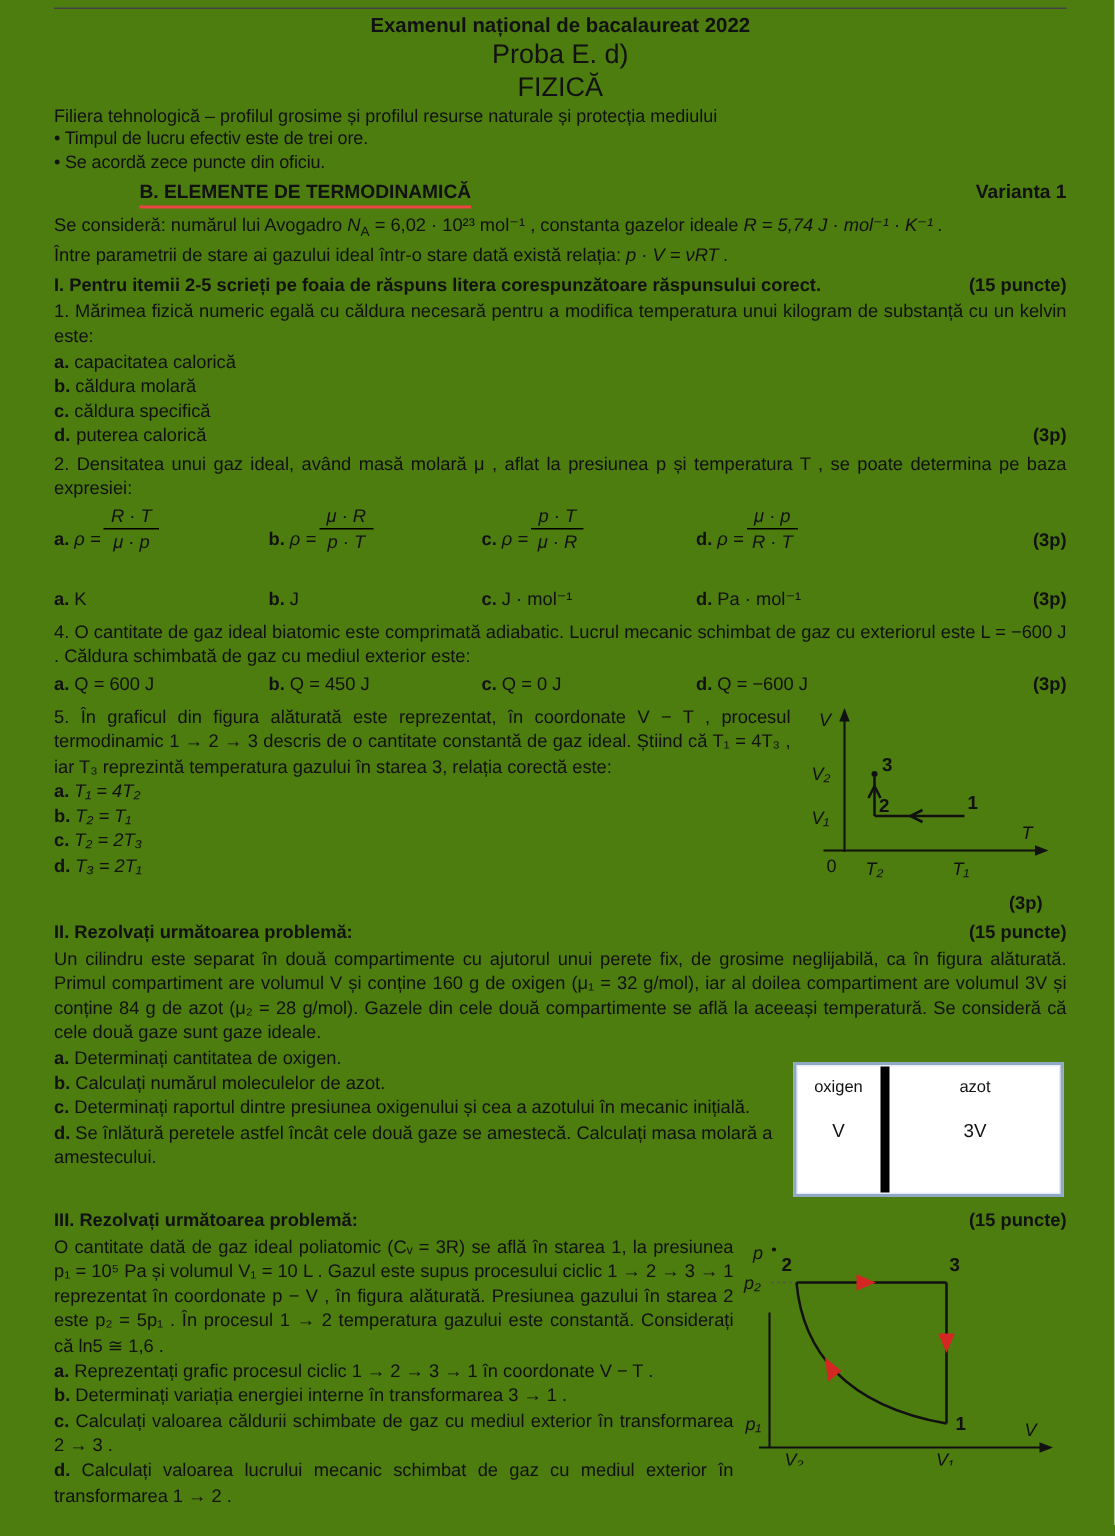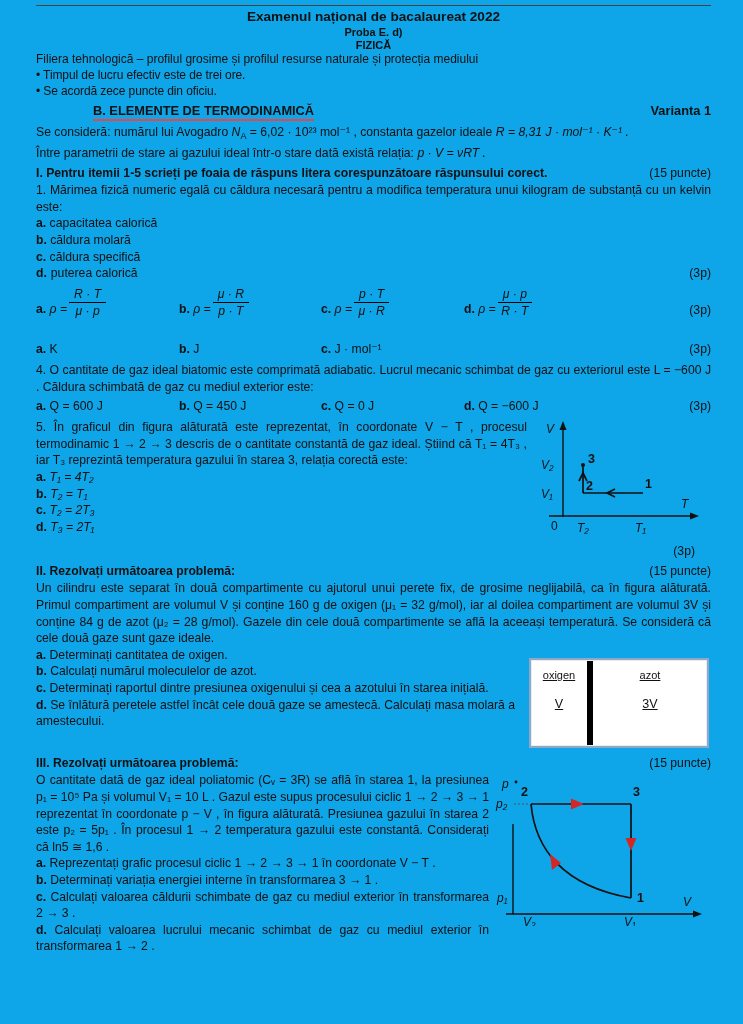--- a/index.html
+++ b/index.html
@@ -1,52 +1,52 @@
 <!DOCTYPE html>
 <html><head>
 <meta charset="utf-8">
 <style>
   html,body{margin:0;padding:0;background:#fff;}
   .page{position:relative;width:743px;height:1024px;box-sizing:border-box;
-        padding:4px 32px 10px 36px;overflow:hidden;background:#0ea5e9;
+        padding:4px 32px 10px 36px;overflow:hidden;background:#4d7c0f;
         font-family:"Liberation Sans","DejaVu Sans",sans-serif;
         font-size:12.2px;line-height:1.36;color:#111;
         display:flex;flex-direction:column;}
   .topline{border-top:1.6px solid #444;margin:1px 0 2px;}
   .t1{font-size:13.6px;font-weight:bold;text-align:center;line-height:1.3;}
-  .t2,.t3{font-size:11px;font-weight:bold;text-align:center;line-height:1.22;}
+  .t2,.t3{font-size:18px;font-weight:normal;text-align:center;line-height:1.22;}
   .filiera{font-size:12px;line-height:1.3;}
   .bullet{font-size:12px;line-height:1.29;letter-spacing:-0.1px;}
   .secB{display:flex;justify-content:space-between;align-items:baseline;
         font-size:12.8px;font-weight:bold;margin:3px 0 2px;}
   .secB .stitle{margin-left:57px;border-bottom:2px solid #ef4444;padding-bottom:0px;}
   .just{text-align:justify;}
   .line{line-height:1.5;}
   .it{font-style:italic;}
   .fm{white-space:nowrap;}
   sub{font-size:9px;}
   .hrow{display:flex;justify-content:space-between;align-items:baseline;
         font-weight:bold;clear:both;margin-top:2px;}
-  .pts{font-weight:normal;}
+  .pts{font-weight:bold;}
   .optline{margin:0;}
   .flexline{display:flex;gap:4px;align-items:baseline;}
   .flexline .pts{margin-left:auto;}
   .optgrid{display:grid;grid-template-columns:143px 142px 143px 1fr auto;
            align-items:center;margin:2px 0 3px;}
   .optgrid .pts{text-align:right;}
   .frac{display:inline-block;vertical-align:middle;text-align:center;
         font-style:italic;margin:1px 2px 16px;line-height:1.15;}
   .frac .num{display:block;padding:0 5px 1px;border-bottom:1.2px solid #000;}
   .frac .den{display:block;padding-top:1px;}
   .qblock{margin:1px 0;}
   .q5fig{float:right;width:176px;margin:0 0 0 8px;text-align:center;}
   .q5fig .pts{display:block;text-align:right;padding-right:16px;margin-top:4px;}
   .gasbox{float:right;width:176px;height:86px;margin:11px 2px 4px 14px;
           border:2px solid #91a7c6;box-shadow:inset 0 0 0 1px #e7edf5;
-          display:flex;background:#fff;text-decoration:underline;}
+          display:flex;background:#fff;}
   .gcol{flex:1;display:flex;flex-direction:column;align-items:center;}
   .gcol.left{flex:0 0 56px;}
   .gdiv{flex:0 0 6px;background:#000;margin:1px 0;}
   .gtitle{font-size:11px;margin-top:8px;}
   .gval{font-size:12.5px;margin-top:13px;}
   .pvfig{float:right;width:218px;margin:2px 0 0 4px;}
   .clear{clear:both;}
   svg{display:block;}
   svg text{fill:#111;font-size:12px;font-family:"Liberation Sans","DejaVu Sans",sans-serif;}
   svg .svgit{font-style:italic;}
@@ -72,59 +72,61 @@
   <div class="secB">
     <span class="stitle">B. ELEMENTE DE TERMODINAMICĂ</span>
     <span>Varianta 1</span>
   </div>
 
   <div class="line">
     <span>Se consideră: numărul lui Avogadro</span>
     <span class="fm"><i class="it">N</i><sub>A</sub>
     <span>= 6,02 · 10²³ mol⁻¹ ,</span></span>
     <span>constanta gazelor ideale</span>
-    <span class="fm it">R = 8,31 J · mol⁻¹ · K⁻¹ .</span>
+    <span class="fm it">R = 5,74 J · mol⁻¹ · K⁻¹ .</span>
   </div>
   <div class="line">
     <span>Între parametrii de stare ai gazului ideal într-o stare dată există relația:</span>
     <span class="it fm">p · V = νRT .</span>
   </div>
 
   <div class="hrow">
-    <span>I. Pentru itemii 1-5 scrieți pe foaia de răspuns litera corespunzătoare răspunsului corect.</span>
+    <span>I. Pentru itemii 2-5 scrieți pe foaia de răspuns litera corespunzătoare răspunsului corect.</span>
     <span class="pts">(15 puncte)</span>
   </div>
 
   <div class="qblock">
     <div class="just">1. Mărimea fizică numeric egală cu căldura necesară pentru a modifica temperatura unui kilogram de substanță cu un kelvin este:</div>
     <div class="optline"><b>a.</b> <span>capacitatea calorică</span></div>
     <div class="optline"><b>b.</b> <span>căldura molară</span></div>
     <div class="optline"><b>c.</b> <span>căldura specifică</span></div>
     <div class="optline flexline">
         <b>d.</b> 
         <span>puterea calorică</span>
         <span class="pts">(3p)</span>
       </div>
   </div>
 
   <div class="qblock">
+    <div class="just">2. Densitatea unui gaz ideal, având masă molară μ , aflat la presiunea p și temperatura T , se poate determina pe baza expresiei:</div>
     <div class="optgrid">
       <span><b>a.</b> <span class="it">ρ =</span><span class="frac"><span class="num">R · T</span><span class="den">μ · p</span></span></span>
       <span><b>b.</b> <span class="it">ρ =</span><span class="frac"><span class="num">μ · R</span><span class="den">p · T</span></span></span>
       <span><b>c.</b> <span class="it">ρ =</span><span class="frac"><span class="num">p · T</span><span class="den">μ · R</span></span></span>
       <span><b>d.</b> <span class="it">ρ =</span><span class="frac"><span class="num">μ · p</span><span class="den">R · T</span></span></span>
       <span class="pts">(3p)</span>
     </div>
   </div>
 
   <div class="qblock">
     <div class="optgrid">
       <span><b>a.</b> <span>K</span></span>
       <span><b>b.</b> <span>J</span></span>
       <span><b>c.</b> <span>J · mol⁻¹</span></span>
+      <span><b>d.</b> <span>Pa · mol⁻¹</span></span>
       <span class="pts">(3p)</span>
     </div>
   </div>
 
   <div class="qblock">
     <div class="just">4. O cantitate de gaz ideal biatomic este comprimată adiabatic. Lucrul mecanic schimbat de gaz cu exteriorul este L = −600 J . Căldura schimbată de gaz cu mediul exterior este:</div>
     <div class="optgrid">
       <span><b>a.</b> <span>Q = 600 J</span></span>
       <span><b>b.</b> <span>Q = 450 J</span></span>
       <span><b>c.</b> <span>Q = 0 J</span></span>
@@ -182,21 +184,21 @@
         <div class="gval">V</div>
       </div>
       <div class="gdiv"></div>
       <div class="gcol">
         <div class="gtitle">azot</div>
         <div class="gval">3V</div>
       </div>
     </div>
     <div class="optline"><b>a.</b> <span>Determinați cantitatea de oxigen.</span></div>
     <div class="optline"><b>b.</b> <span>Calculați numărul moleculelor de azot.</span></div>
-    <div class="optline just"><b>c.</b> <span>Determinați raportul dintre presiunea oxigenului și cea a azotului în starea inițială.</span></div>
+    <div class="optline just"><b>c.</b> <span>Determinați raportul dintre presiunea oxigenului și cea a azotului în mecanic inițială.</span></div>
     <div class="optline just"><b>d.</b> <span>Se înlătură peretele astfel încât cele două gaze se amestecă. Calculați masa molară a amestecului.</span></div>
     <div class="clear"></div>
   </div>
 
   <div class="hrow">
     <span>III. Rezolvați următoarea problemă:</span>
     <span class="pts">(15 puncte)</span>
   </div>
   <div class="qblock">
     <div class="pvfig">

